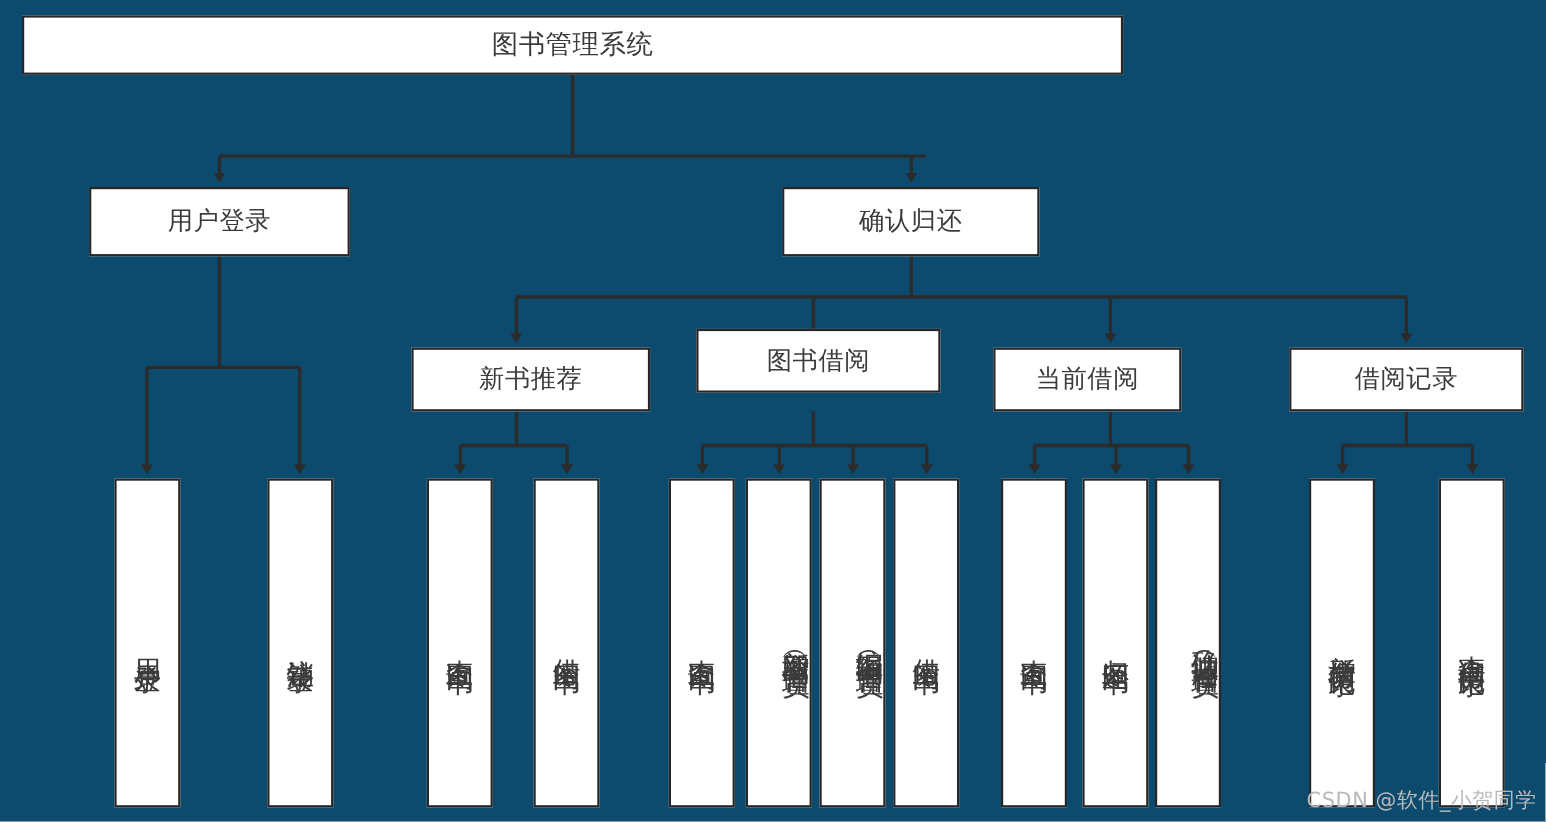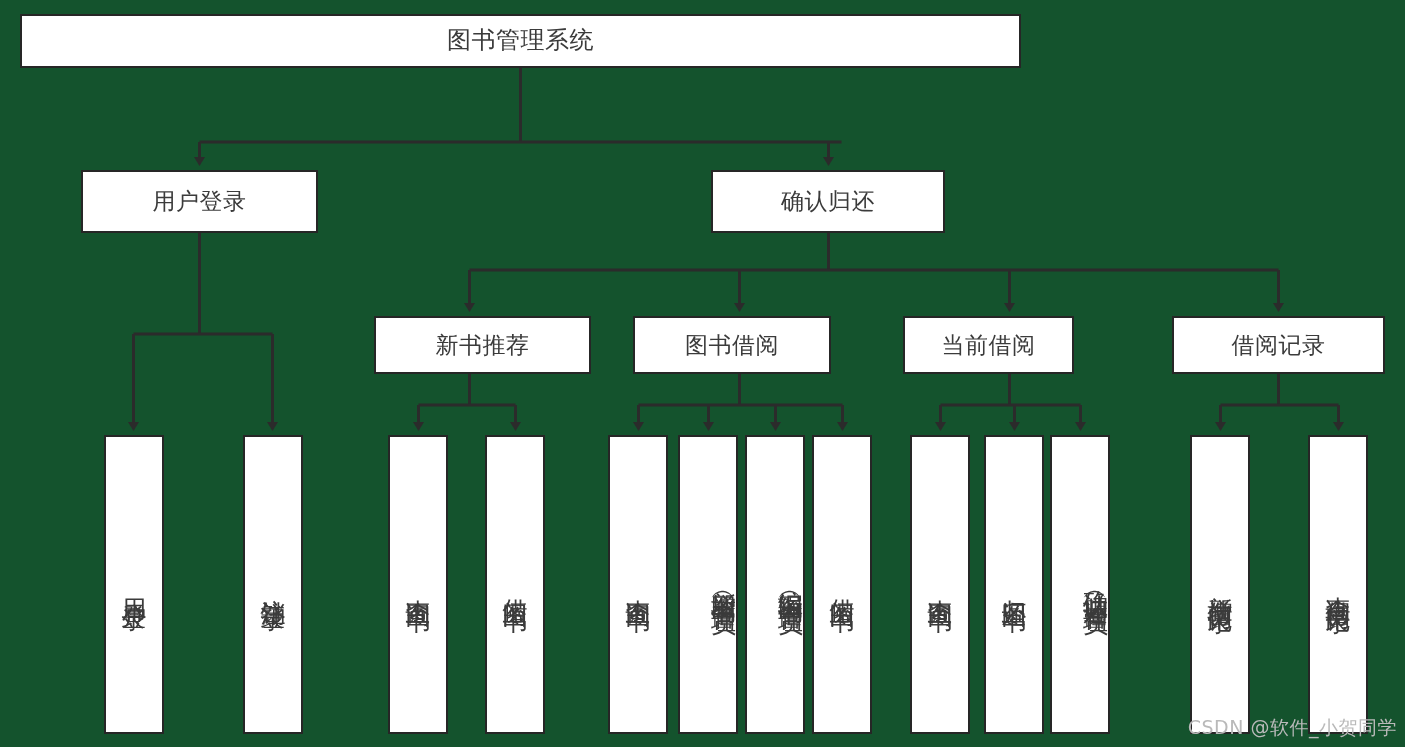--- a/index.html
+++ b/index.html
@@ -8,21 +8,21 @@
     padding: 0;
     background: #ffffff;
   }
   body {
     font-family: "DejaVu Sans", "Liberation Sans", sans-serif;
   }
   #diagram-root {
     position: relative;
     width: 1405px;
     height: 747px;
-    background: #14532d;
+    background: #0c4a6e;
     overflow: hidden;
     text-decoration: underline;
   }
   #edge-layer {
     position: absolute;
     left: 0;
     top: 0;
     width: 1405px;
     height: 747px;
     pointer-events: none;
@@ -137,21 +137,21 @@
   <div class="node horizontal" id="node-l2-0" style="left: 81px; top: 170px; width: 237px; height: 63px;">
     <span>用户登录</span>
   </div>
   <div class="node horizontal" id="node-l2-1" style="left: 711px; top: 170px; width: 234px; height: 63px;">
     <span>确认归还</span>
   </div>
 
   <div class="node horizontal" id="node-l3-0" style="left: 374px; top: 316px; width: 217px; height: 58px;">
     <span>新书推荐</span>
   </div>
-  <div class="node horizontal" id="node-l3-1" style="left: 633px; top: 316px; width: 198px; height: 58px;">
+  <div class="node horizontal" id="node-l3-1" style="left: 633px; top: 299px; width: 222px; height: 58px;">
     <span>图书借阅</span>
   </div>
   <div class="node horizontal" id="node-l3-2" style="left: 903px; top: 316px; width: 171px; height: 58px;">
     <span>当前借阅</span>
   </div>
   <div class="node horizontal" id="node-l3-3" style="left: 1172px; top: 316px; width: 213px; height: 58px;">
     <span>借阅记录</span>
   </div>
 
   <div class="node vertical" id="node-leaf-0" style="left: 104px; top: 435px; width: 60px; height: 299px;">

